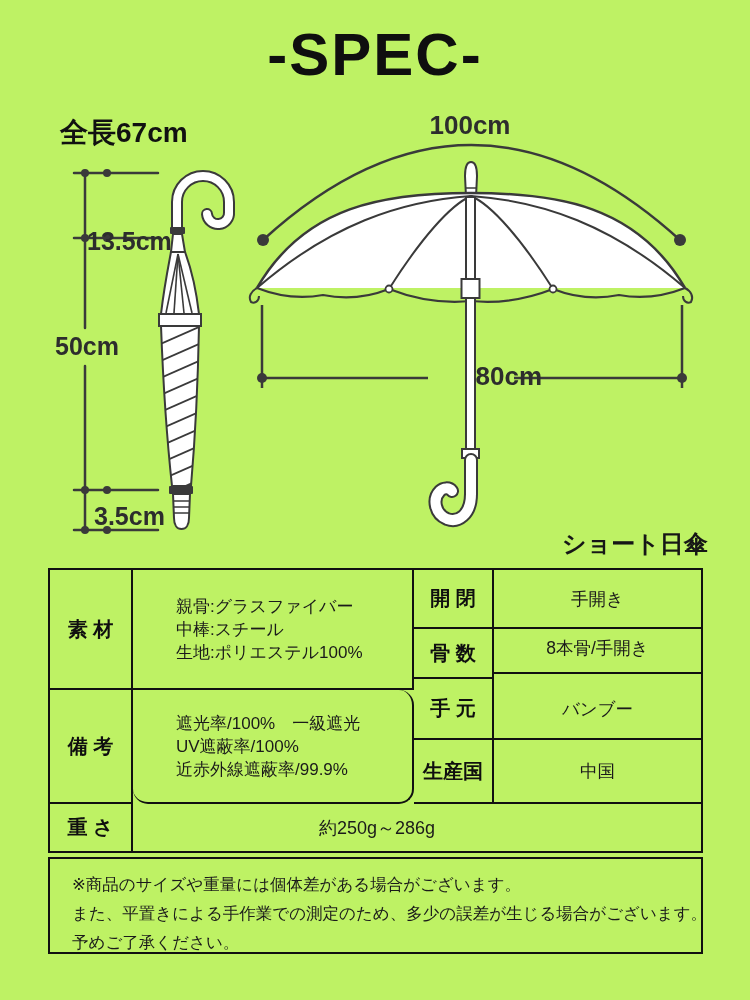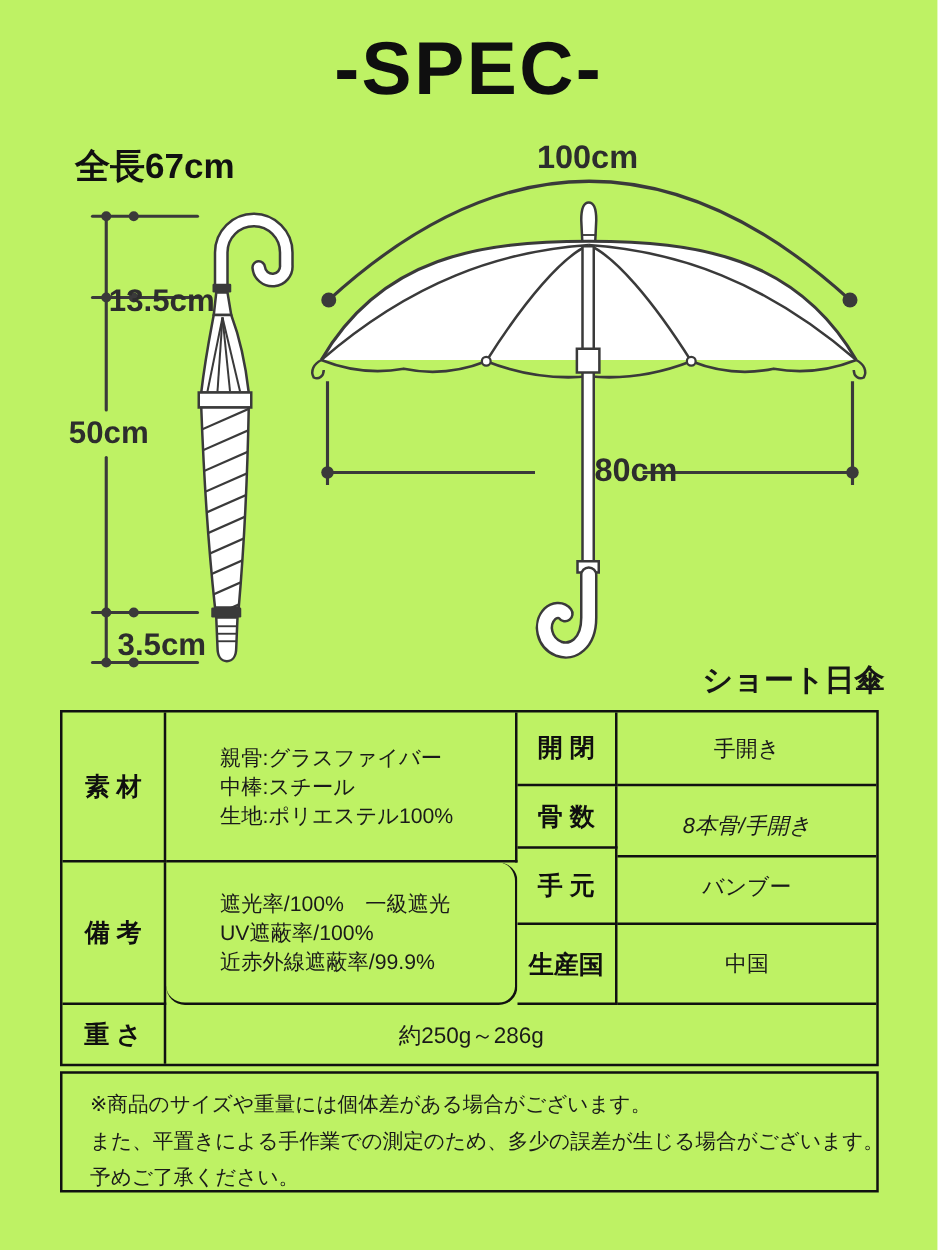--- a/index.html
+++ b/index.html
@@ -189,21 +189,21 @@
     <div class="cell lbl br bb" style="left:0;top:120px;width:83px;height:114px;">備 考</div>
     <div class="cell val-left br bb" style="left:83px;top:120px;width:281px;height:114px;border-radius:15px;">
       <div>遮光率/100%　一級遮光</div>
       <div>UV遮蔽率/100%</div>
       <div>近赤外線遮蔽率/99.9%</div>
     </div>
 
     <div class="cell lbl br bb" style="left:364px;top:0;width:80px;height:59px;">開 閉</div>
     <div class="cell val-center bb" style="left:444px;top:0;width:207px;height:59px;">手開き</div>
     <div class="cell lbl br bb" style="left:364px;top:59px;width:80px;height:50px;">骨 数</div>
-    <div class="cell val-center bb" style="left:444px;top:66px;width:207px;height:50px;font-style:italic;">8本骨/手開き</div>
+    <div class="cell val-center bb" style="left:444px;top:54px;width:207px;height:50px;">8本骨/手開き</div>
     <div class="cell lbl br bb" style="left:364px;top:109px;width:80px;height:61px;">手 元</div>
     <div class="cell val-center bb" style="left:444px;top:109px;width:207px;height:61px;">バンブー</div>
     <div class="cell lbl br bb" style="left:364px;top:170px;width:80px;height:64px;">生産国</div>
     <div class="cell lbl br" style="left:0;top:234px;width:83px;height:47px;">重 さ</div>
 
     <div class="cell val-center bb" style="left:444px;top:170px;width:207px;height:64px;">中国</div>
     <div class="cell val-center" style="left:83px;top:234px;width:568px;height:47px;padding-right:80px;font-size:18px;">約250g～286g</div>
   </div>
 
   <div id="note-box" class="abs">

